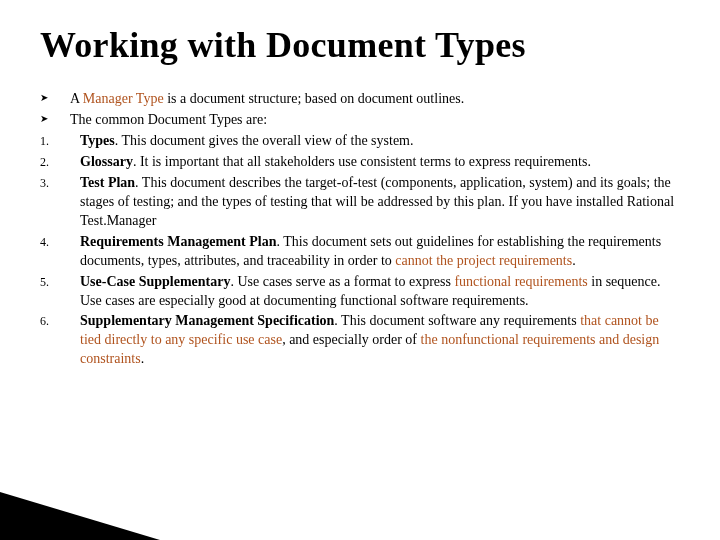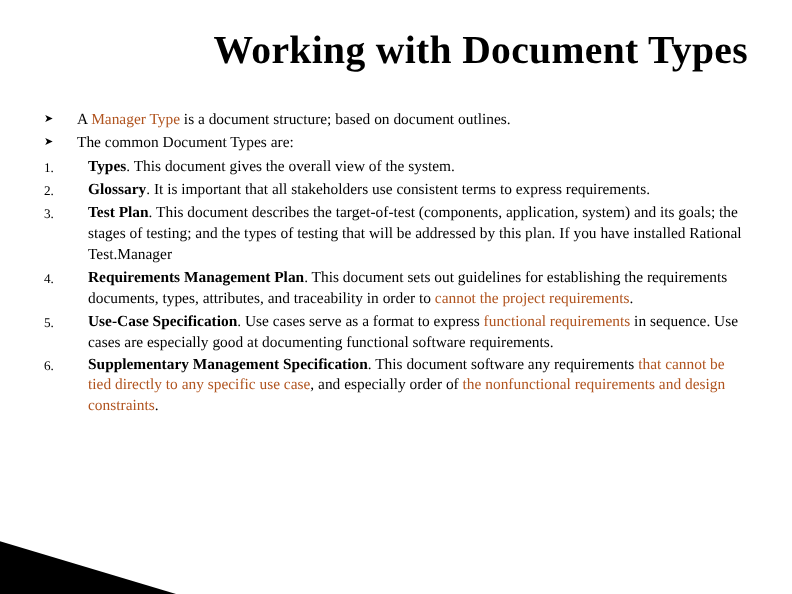--- a/index.html
+++ b/index.html
@@ -1,18 +1,18 @@
 <!DOCTYPE html>
 <html><head>
 <meta charset="utf-8">
 <style>
   * { box-sizing: border-box; margin: 0; padding: 0; }
   html, body { width: 720px; height: 540px; background: #fff; font-family: Georgia, "Times New Roman", serif; color: #000; }
   .slide { position: relative; width: 720px; height: 540px; padding: 24px 40px 30px 40px; overflow: hidden; }
-  .title { font-size: 36px; font-weight: bold; margin-bottom: 35px; letter-spacing: 0.3px; text-align: right; }
+  .title { font-size: 36px; font-weight: bold; margin-bottom: 24px; letter-spacing: 0.3px; }
   .content { font-size: 14px; line-height: 1.35; width: 640px; }
   .row { display: flex; margin-bottom: 2px; }
   .marker { width: 30px; flex-shrink: 0; font-size: 12px; line-height: 1.6; }
   .marker.arrow { font-size: 10px; }
   .body { flex: 1; }
   .indent .body { padding-left: 10px; }
   .bold { font-weight: bold; }
   .link { color: #b0531e; }
   .decor { position: absolute; left: -40px; bottom: -30px; width: 340px; height: 140px; pointer-events: none; }
   .tri { position: absolute; bottom: 0; left: 0; }
@@ -63,21 +63,21 @@
     <div class="row indent">
       <div class="marker">4.</div>
       <div class="body">
         <span class="bold">Requirements Management Plan</span><span>. This document sets out guidelines for establishing the requirements documents, types, attributes, and traceability in order to </span><span class="link">cannot the project requirements</span><span>.</span>
       </div>
     </div>
 
     <div class="row indent">
       <div class="marker">5.</div>
       <div class="body">
-        <span class="bold">Use-Case Specification</span><span>. Use cases serve as a format to express </span><span class="link">functional requirements</span><span> in sequence. Use cases are especially good at documenting functional software requirements.</span>
+        <span class="bold">Use-Case Supplementary</span><span>. Use cases serve as a format to express </span><span class="link">functional requirements</span><span> in sequence. Use cases are especially good at documenting functional software requirements.</span>
       </div>
     </div>
 
     <div class="row indent">
       <div class="marker">6.</div>
       <div class="body">
         <span class="bold">Supplementary Management Specification</span><span>. This document software any requirements </span><span class="link">that cannot be tied directly to any specific use case</span><span>, and especially order of </span><span class="link">the nonfunctional requirements and design constraints</span><span>.</span>
       </div>
     </div>
 

